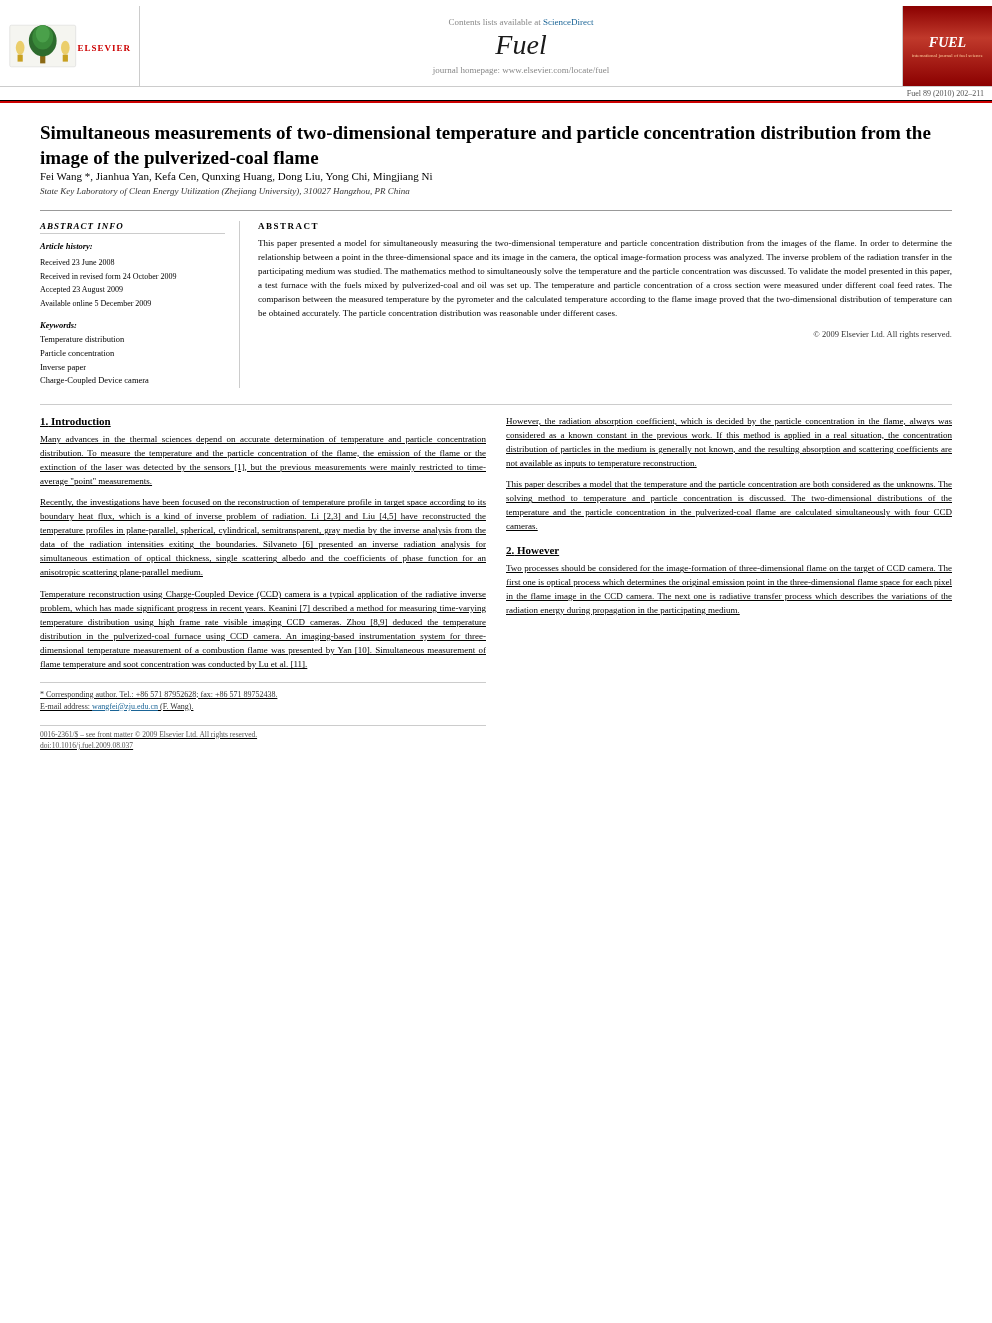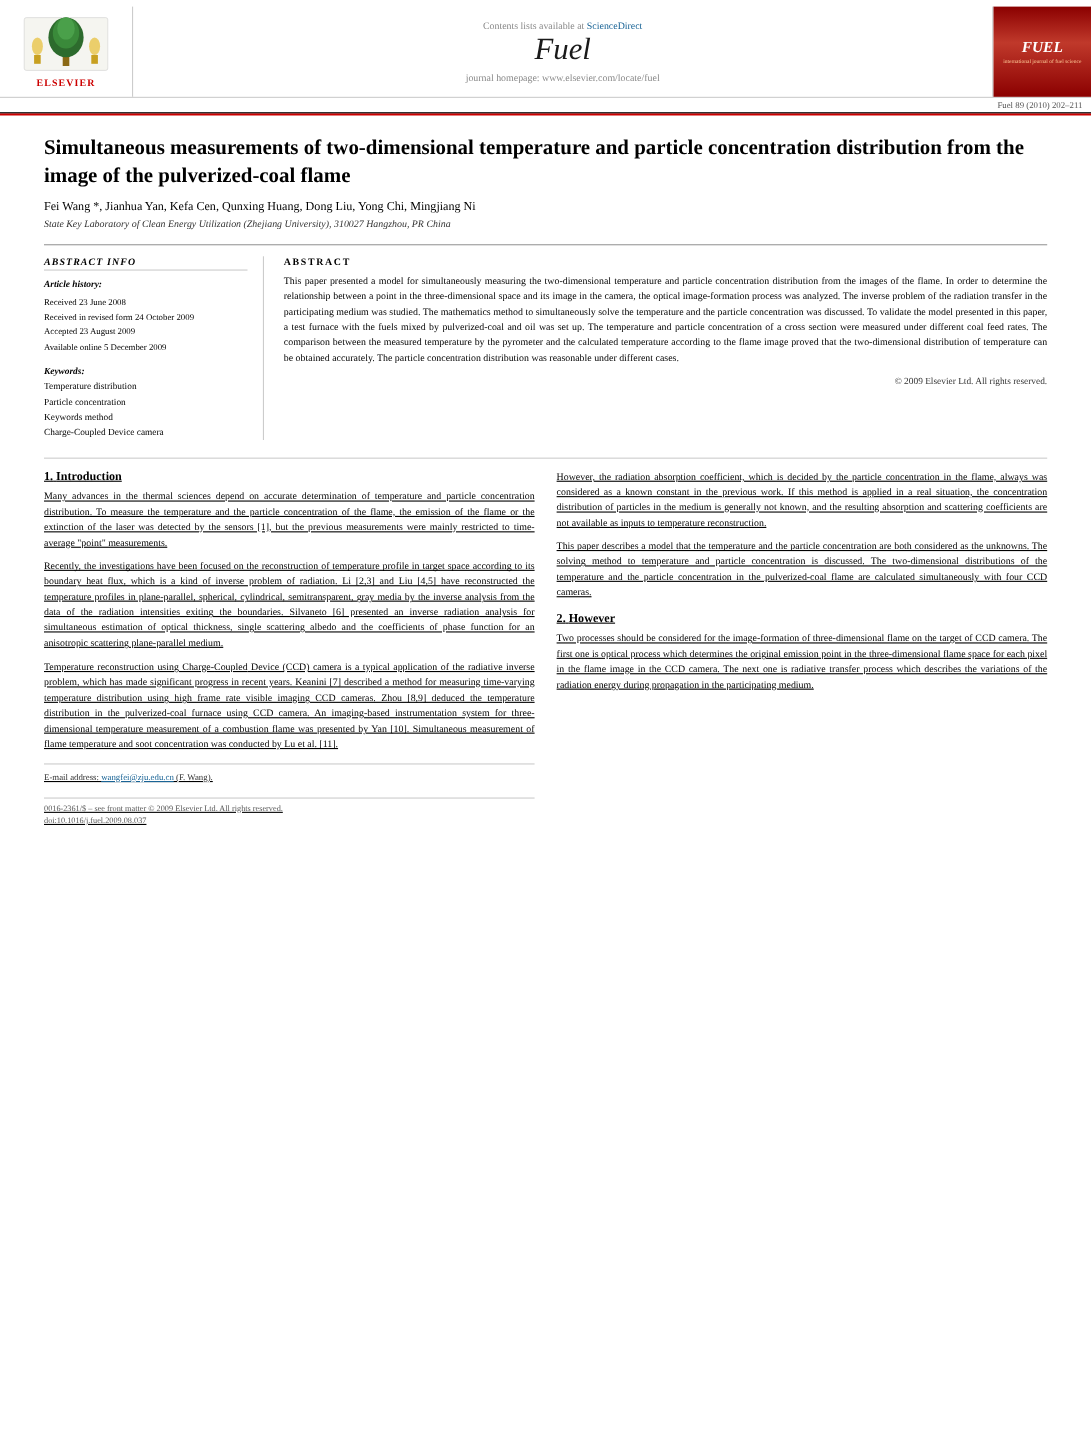--- a/index.html
+++ b/index.html
@@ -16,25 +16,25 @@
     .header {
       border-bottom: 2px solid #c00;
       padding: 6px 0 0 0;
     }
     .header-top {
       display: flex;
       align-items: stretch;
       border-bottom: 1px solid #ccc;
     }
     .elsevier-logo {
-      width: 121px;
+      width: 140px;
       min-height: 80px;
       border-right: 1px solid #ccc;
       display: flex;
-      flex-direction: column;
+      flex-direction: row;
       align-items: center;
       justify-content: center;
       padding: 8px;
     }
     .elsevier-text {
       font-size: 9px;
       color: #c00;
       font-weight: bold;
       letter-spacing: 1px;
       margin-top: 4px;
@@ -104,21 +104,20 @@
     
     .main-content {
       padding: 18px 40px 20px 40px;
     }
 
     
     .article-title {
       font-size: 19px;
       font-weight: bold;
       line-height: 1.3;
-      margin-bottom: 10px;
       color: #000;
     }
 
     
     .authors {
       font-size: 11px;
       margin-bottom: 4px;
       color: #000;
     }
     .affiliation {
@@ -322,21 +321,21 @@
           <span class="history-item">Received 23 June 2008</span><br>
           <span class="history-item">Received in revised form 24 October 2009</span><br>
           <span class="history-item">Accepted 23 August 2009</span><br>
           <span class="history-item">Available online 5 December 2009</span>
         </div>
 
         <div class="keywords-section">
           <span class="kw-label">Keywords:</span>
           <span class="kw-item">Temperature distribution</span>
           <span class="kw-item">Particle concentration</span>
-          <span class="kw-item">Keywords method</span>
+          <span class="kw-item">Inverse paper</span>
           <span class="kw-item">Charge-Coupled Device camera</span>
         </div>
       </div>
 
       <div class="col-right">
         <div class="abstract-heading">ABSTRACT</div>
         <div class="abstract-text">This paper presented a model for simultaneously measuring the two-dimensional temperature and particle concentration distribution from the images of the flame. In order to determine the relationship between a point in the three-dimensional space and its image in the camera, the optical image-formation process was analyzed. The inverse problem of the radiation transfer in the participating medium was studied. The mathematics method to simultaneously solve the temperature and the particle concentration was discussed. To validate the model presented in this paper, a test furnace with the fuels mixed by pulverized-coal and oil was set up. The temperature and particle concentration of a cross section were measured under different coal feed rates. The comparison between the measured temperature by the pyrometer and the calculated temperature according to the flame image proved that the two-dimensional distribution of temperature can be obtained accurately. The particle concentration distribution was reasonable under different cases.</div>
         <div class="copyright-line">© 2009 Elsevier Ltd. All rights reserved.</div>
       </div>
     </div>
@@ -356,20 +355,21 @@
 
           <div class="body-text">
             Recently, the investigations have been focused on the reconstruction of temperature profile in target space according to its boundary heat flux, which is a kind of inverse problem of radiation. Li [2,3] and Liu [4,5] have reconstructed the temperature profiles in plane-parallel, spherical, cylindrical, semitransparent, gray media by the inverse analysis from the data of the radiation intensities exiting the boundaries. Silvaneto [6] presented an inverse radiation analysis for simultaneous estimation of optical thickness, single scattering albedo and the coefficients of phase function for an anisotropic scattering plane-parallel medium.
           </div>
 
           <div class="body-text">
             Temperature reconstruction using Charge-<span>Coupled</span> Device (CCD) camera is a typical application of the radiative inverse problem, which has made significant progress in recent years. Keanini [7] described a method for measuring time-varying temperature distribution using high frame rate visible imaging CCD cameras. Zhou [8,9] deduced the temperature distribution in the pulverized-coal furnace using CCD camera. An imaging-based instrumentation system for three-dimensional temperature measurement of a combustion flame was presented by Yan [10]. Simultaneous measurement of flame temperature and soot concentration was conducted by Lu et al. [11].
           </div>
 
           <div class="footnote-section">
+            <div class="footnote-text">* Corresponding author. Tel.: +86 571 87952628; fax: +86 571 89752438.</div>
             <div class="footnote-text">
               <span>E-mail address: </span>
               <a href="mailto:wangfei@zju.edu.cn" style="color:#1a6496;font-size:8px;">wangfei@zju.edu.cn</a>
               <span style="font-size:8px;"> (F. Wang).</span>
             </div>
           </div>
 
           <div class="footer-line">
             <span>0016-2361/$ – see front matter © 2009 Elsevier Ltd. All rights reserved.</span>
           </div>

